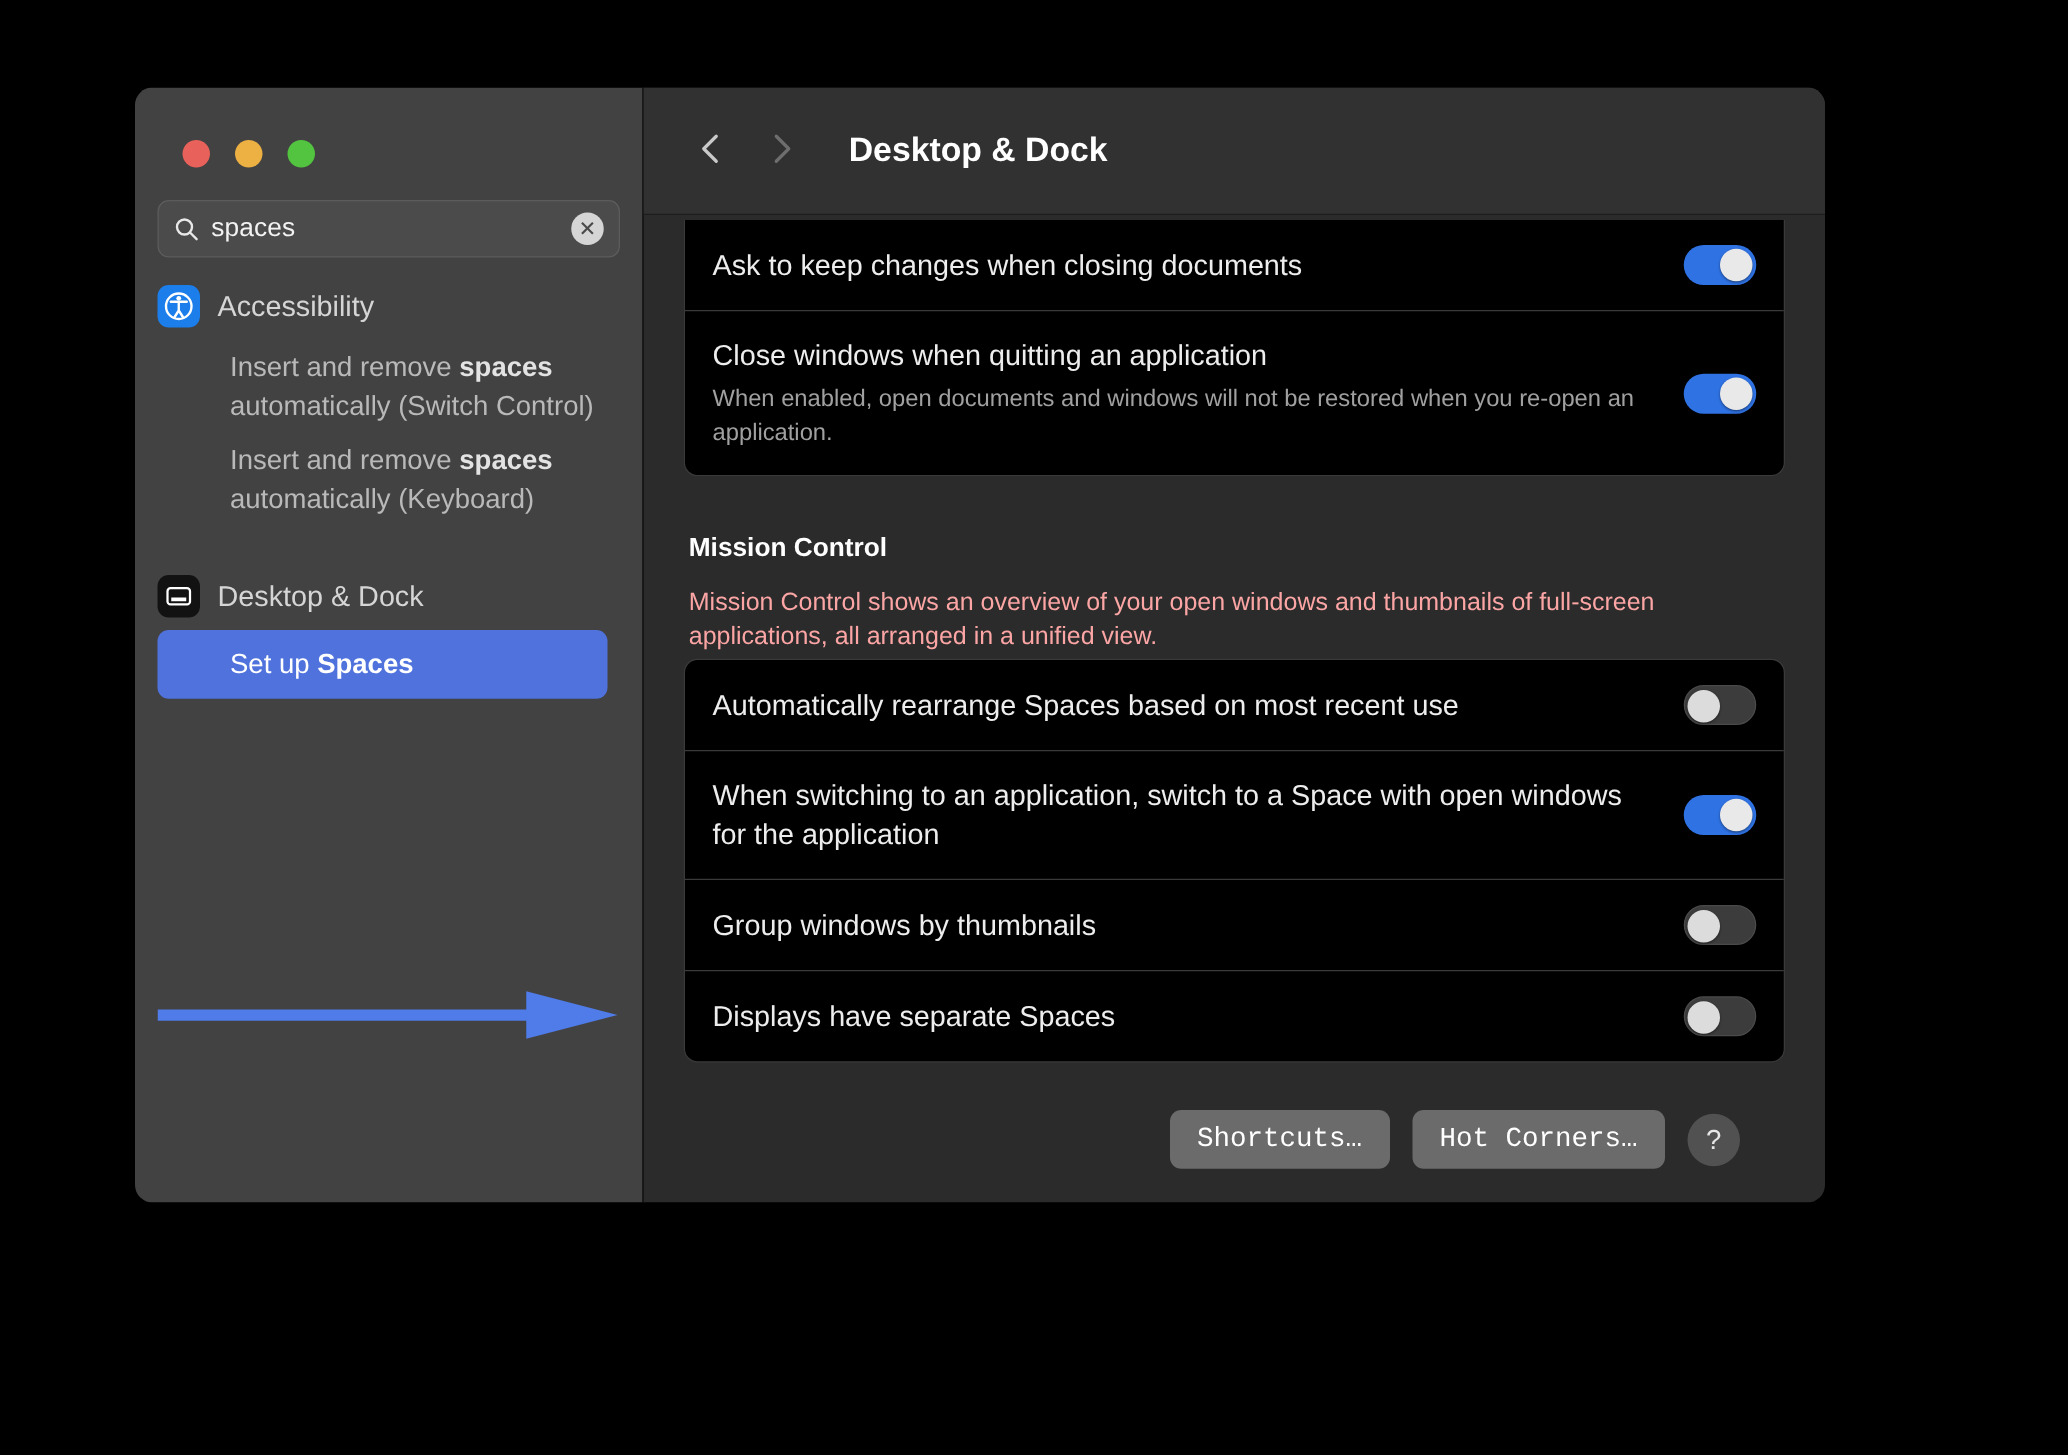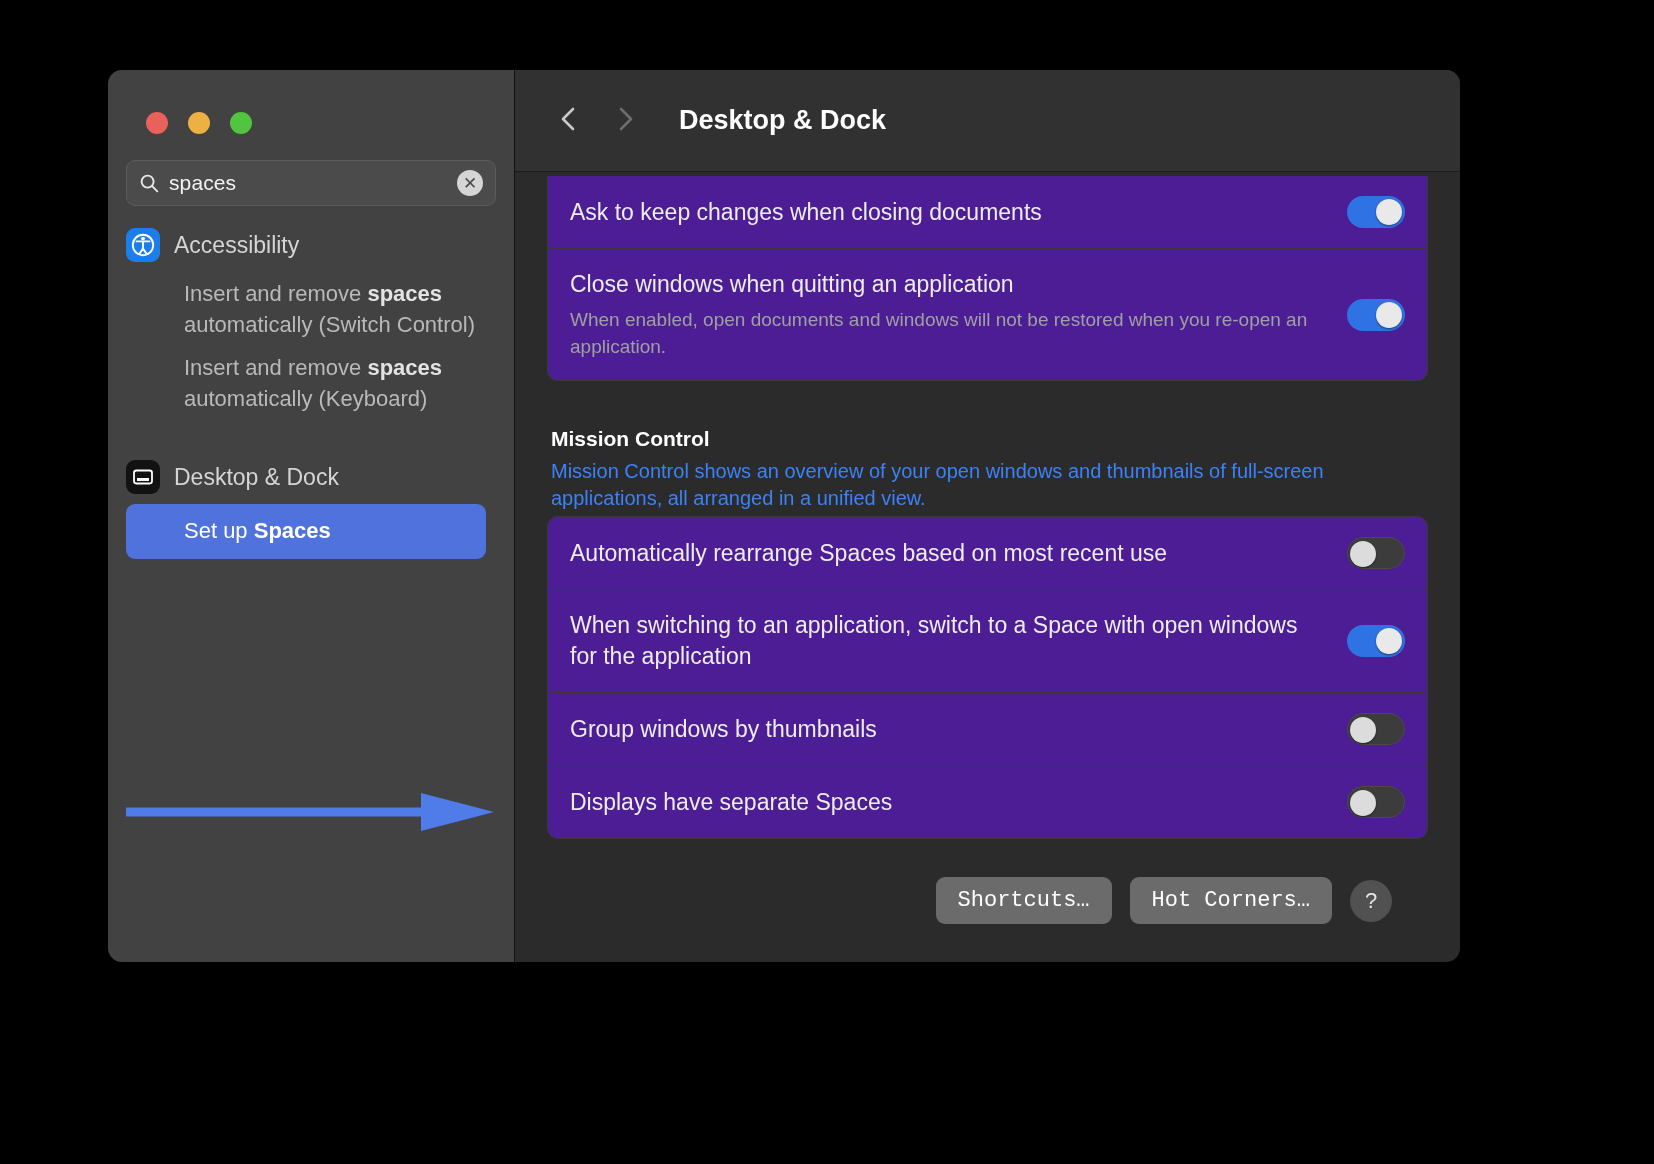--- a/index.html
+++ b/index.html
@@ -100,21 +100,21 @@
     width:40px; height:40px; border:none; background:transparent;
     display:flex; align-items:center; justify-content:center; cursor:pointer;
   }
   .navbtn.back  { color:#c9c9c9; }
   .navbtn.fwd   { color:#6e6e6e; }
   .pane-title { color:#ffffff; font-size:27px; font-weight:bold; margin-left:18px; }
 
   .content { flex:1; padding:0 32px; overflow:hidden; }
 
   .card {
-    background:#4c1d95; border:1px solid #3a3a3a;
+    background:#000000; border:1px solid #3a3a3a;
     border-radius:11px; margin-top:4px;
   }
   .card.clipped-top { border-top:none; border-top-left-radius:0; border-top-right-radius:0; }
 
   .row {
     display:flex; align-items:center;
     padding:20px 22px;
     border-top:1px solid #3a3a3a;
     min-height:70px;
   }
@@ -133,21 +133,21 @@
   .knob {
     position:absolute; top:3px; width:26px; height:26px;
     border-radius:50%; background:#dcdcdc;
     box-shadow:0 1px 2px rgba(0,0,0,.45);
   }
   .toggle.on  .knob { right:3px; background:#e9e9e9; }
   .toggle.off .knob { left:2px; }
 
   .section-head { padding:46px 4px 0 4px; }
   .section-title { color:#ffffff; font-size:21px; font-weight:bold; }
-  .section-desc { color:#3b82f6; font-size:20px; line-height:27px; margin-top:7px; max-width:830px; }
+  .section-desc { color:#fca5a5; font-size:20px; line-height:27px; margin-top:18px; max-width:830px; }
 
   .footer {
     display:flex; align-items:center; justify-content:flex-end;
     gap:18px; padding:38px 36px 0 0;
   }
   .pushbtn {
     background:#6b6b6b; border:none; border-radius:9px;
     color:#ffffff; font-size:22px; font-family:Liberation Mono, monospace;
     padding:11px 22px; cursor:pointer;
   }

